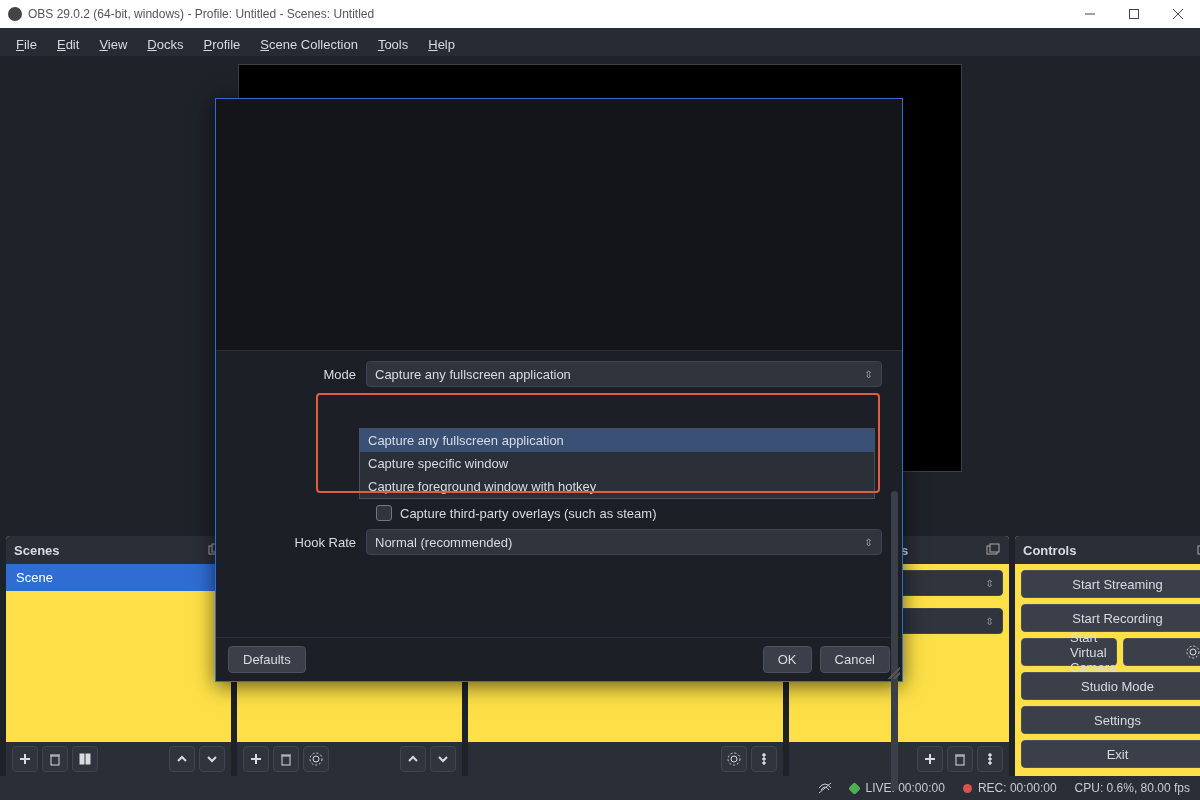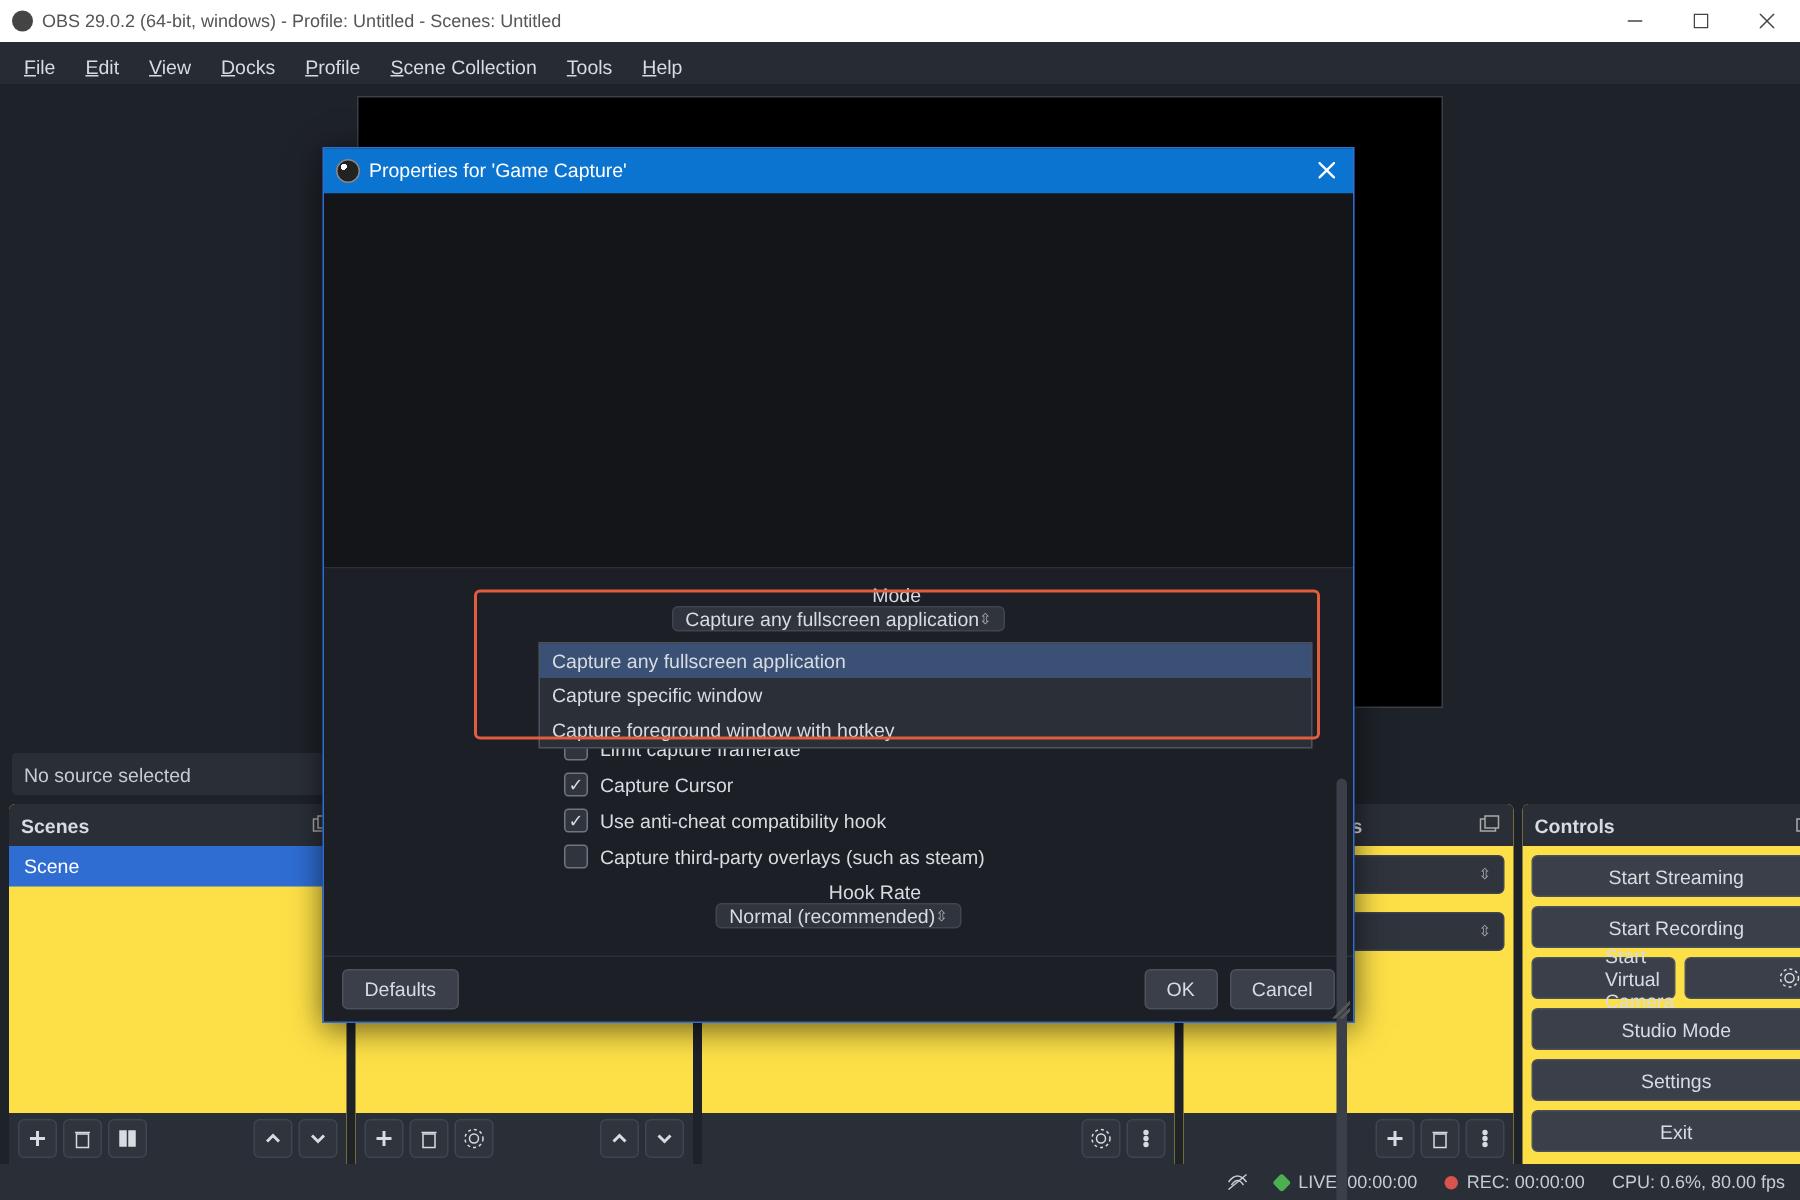--- a/index.html
+++ b/index.html
@@ -56,21 +56,21 @@
   .dot-red { width:9px; height:9px; background:#d9534f; border-radius:50%; }
 
   
   .dialog { position: absolute; left: 215px; top: 98px; width: 688px; height: 584px; background: #1c1f26; border: 1px solid #2f6dd3; box-shadow: 0 4px 20px rgba(0,0,0,0.6); z-index: 100; display:flex; flex-direction:column; }
   .dialog-title { height: 30px; background: #0b74d1; display: flex; align-items: center; justify-content: space-between; padding: 0 8px; color: #fff; font-size: 13px; }
   .dialog-title-left { display:flex; align-items:center; gap:6px; }
   .obs-icon { width:16px; height:16px; border-radius:50%; background: radial-gradient(circle at 30% 30%, #fff 2px, transparent 2px), #222; border:1px solid #888; }
   .dialog-close { width:20px; height:20px; display:flex; align-items:center; justify-content:center; cursor:pointer; }
   .dialog-preview { height: 252px; background: #131519; margin: 0; border-bottom:1px solid #2b2f38; }
   .form-area { flex:1; padding: 10px 20px; position: relative; }
-  .form-row { display:flex; align-items:center; margin-bottom: 8px; flex-direction: column; }
+  .form-row { display:flex; align-items:center; margin-bottom: 8px; }
   .form-label { width: 130px; text-align: right; padding-right: 10px; color:#d7dce1; }
   .form-control { flex:1; }
   .select { height:26px; background:#2f343d; border:1px solid #3f4551; border-radius:4px; display:flex; align-items:center; justify-content:space-between; padding:0 8px; cursor:pointer; color:#d7dce1; }
   .checkbox-row { display:flex; align-items:center; margin-left:140px; margin-bottom:8px; gap:8px; }
   .chk { width:16px; height:16px; border:1px solid #6f7684; border-radius:3px; background:#2f343d; display:flex; align-items:center; justify-content:center; }
   .chk.checked::after { content:"✓"; font-size:12px; color:#d7dce1; }
   .dialog-footer { height:44px; display:flex; align-items:center; padding:0 12px; gap:8px; border-top:1px solid #2b2f38; }
   .dbtn { padding: 5px 14px; background:#3a3f49; border:1px solid #4b515d; border-radius:4px; cursor:pointer; color:#d7dce1; }
   .resize-grip { position:absolute; right:2px; bottom:2px; width:12px; height:12px; background: linear-gradient(135deg, transparent 50%, #555 50%, #555 60%, transparent 60%, transparent 70%, #555 70%, #555 80%, transparent 80%); }
 
@@ -117,21 +117,20 @@
   <div class="menuitem">View</div>
   <div class="menuitem">Docks</div>
   <div class="menuitem">Profile</div>
   <div class="menuitem">Scene Collection</div>
   <div class="menuitem">Tools</div>
   <div class="menuitem">Help</div>
 </div>
 
 <div class="main">
   <div class="preview"></div>
-  <div class="nosource">No source selected</div>
 
   <div class="panels">
 
     <div class="panel">
       <div class="panel-header">
         <span>Scenes</span>
         <span class="pop-icon">
             <svg viewBox="0 0 16 16">
               <rect x="2" y="4" width="10" height="8" stroke="#aaa" fill="none"></rect>
               <rect x="5" y="2" width="9" height="8" stroke="#aaa" fill="#2a2e37"></rect>
@@ -340,32 +339,20 @@
   <div class="statusitem">
       <span class="dot-red"></span>
       <span>REC: 00:00:00</span>
     </div>
   <div class="statusitem">
       <span>CPU: 0.6%, 80.00 fps</span>
     </div>
 </div>
 
 <div class="dialog">
-  <div class="dialog-title">
-    <div class="dialog-title-left">
-      <div class="obs-icon"></div>
-      <span>Properties for 'Game Capture'</span>
-    </div>
-    <div class="dialog-close">
-        <svg width="11" height="11" viewBox="0 0 10 10">
-          <line x1="0" y1="0" x2="10" y2="10" stroke="#fff" stroke-width="1.4"></line>
-          <line x1="10" y1="0" x2="0" y2="10" stroke="#fff" stroke-width="1.4"></line>
-        </svg>
-      </div>
-  </div>
   <div class="dialog-preview"></div>
   <div class="form-area">
     <div class="scroll-thumb"></div>
 
     <div class="form-row">
       <div class="form-label">Mode</div>
       <div class="form-control select">
         <span>Capture any fullscreen application</span>
         <span class="chev">⇳</span>
       </div>
@@ -373,24 +360,20 @@
 
     <div style="height:62px"></div>
 
     <div class="checkbox-row">
       <div class="chk"></div>
       <span>Limit capture framerate</span>
     </div>
     <div class="checkbox-row">
       <div class="chk checked"></div>
       <span>Capture Cursor</span>
-    </div>
-    <div class="checkbox-row">
-      <div class="chk checked"></div>
-      <span>Use anti-cheat compatibility hook</span>
     </div>
     <div class="checkbox-row">
       <div class="chk"></div>
       <span>Capture third-party overlays (such as steam)</span>
     </div>
 
     <div class="form-row" style="">
       <div class="form-label">Hook Rate</div>
       <div class="form-control select">
         <span>Normal (recommended)</span>

